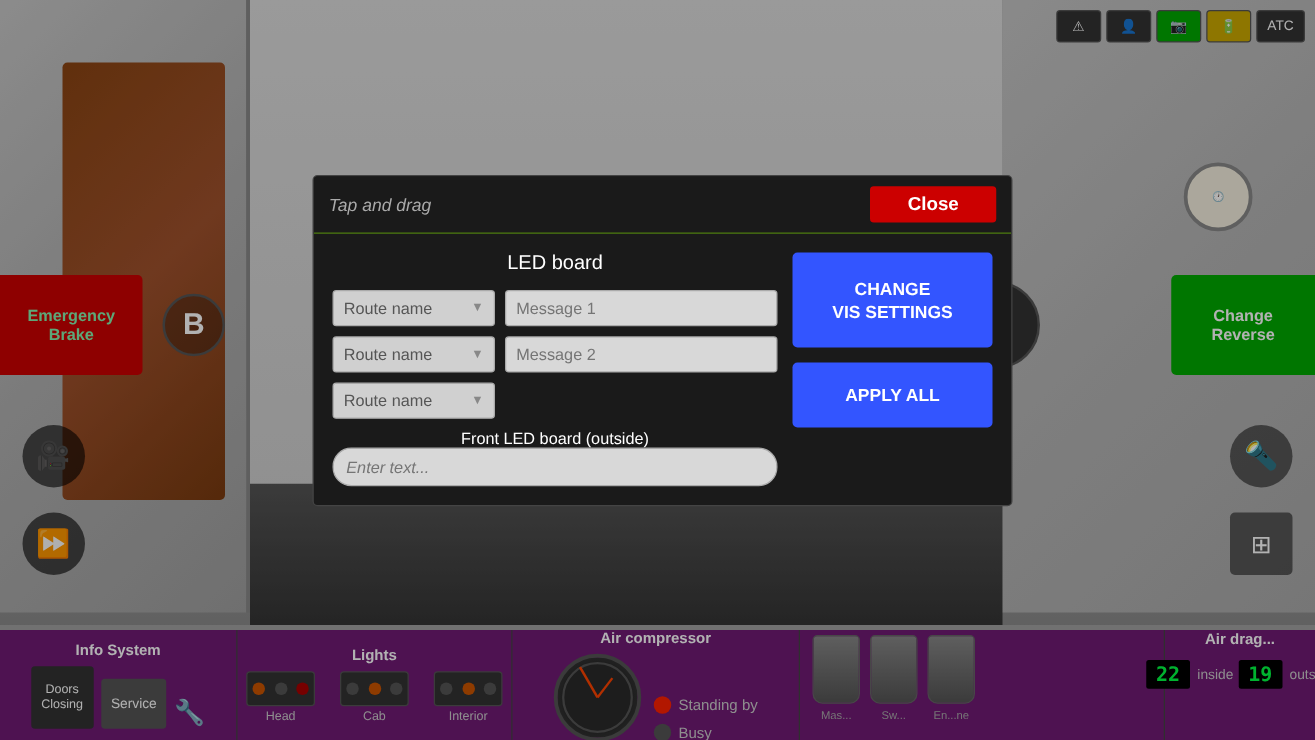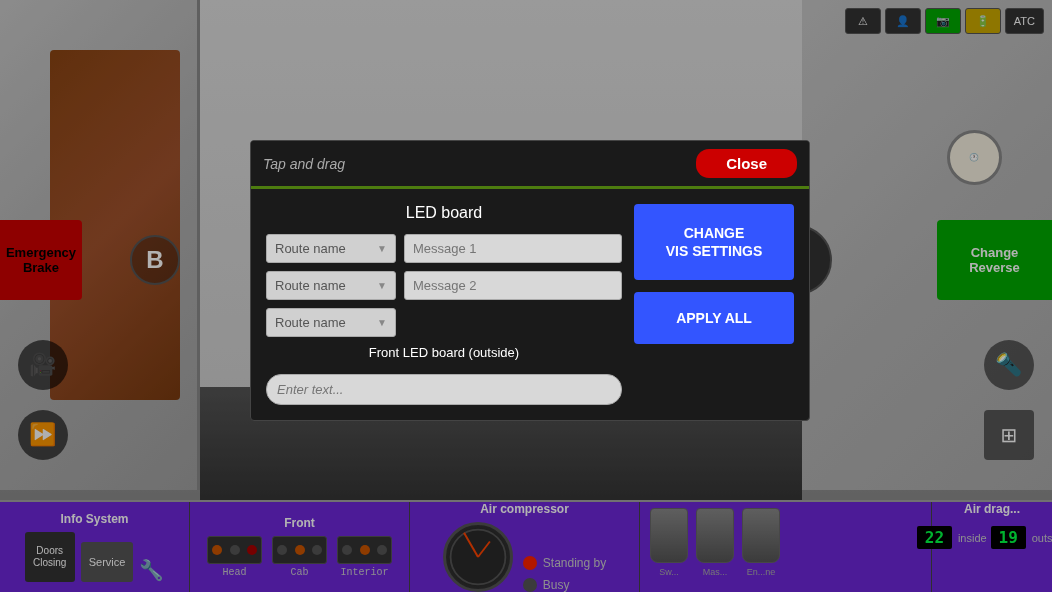--- a/index.html
+++ b/index.html
@@ -80,23 +80,23 @@
       min-width: 36px;
       min-height: 26px;
     }
     .hud-btn.green { background: #00aa00; }
     .hud-btn.yellow { background: #ccaa00; }
 
     
     .emergency-btn {
       position: absolute;
       left: 0; top: 220px;
-      width: 82px; height: 80px;
+      width: 114px; height: 80px;
       background: #cc0000;
-      color: #000000;
+      color: #86efac;
       font-weight: bold;
       font-size: 13px;
       display: flex;
       align-items: center;
       justify-content: center;
       text-align: center;
       z-index: 5;
       border-radius: 0 4px 4px 0;
     }
 
@@ -215,35 +215,35 @@
       overflow: hidden;
     }
 
     
     .modal-header {
       display: flex;
       align-items: center;
       justify-content: space-between;
       padding: 8px 12px;
       background: #1a1a1a;
-      border-bottom: 3px solid #4d7c0f;
+      border-bottom: 1px solid #4d7c0f;
     }
     .modal-drag-label {
       color: #aaa;
       font-style: italic;
       font-size: 14px;
     }
     .modal-close-btn {
       background: #cc0000;
       color: white;
       font-weight: bold;
       font-size: 15px;
       padding: 6px 30px;
       border: none;
-      border-radius: 13px;
+      border-radius: 3px;
       cursor: pointer;
     }
 
     
     .modal-body {
       padding: 15px;
       display: flex;
       gap: 12px;
     }
 
@@ -290,21 +290,21 @@
       font-size: 13px;
       color: #666;
       flex: 1;
     }
 
     .front-led-label {
       color: white;
       font-size: 13px;
       text-align: center;
       margin-top: 8px;
-      margin-bottom: 14px;
+      margin-bottom: 0;
     }
 
     .front-led-input {
       width: 100%;
       background: #d8d8d8;
       border: 1px solid #aaa;
       border-radius: 15px;
       padding: 7px 10px;
       font-size: 13px;
       color: #999;
@@ -339,22 +339,22 @@
       padding: 18px 10px;
       border-radius: 4px;
       cursor: pointer;
     }
 
     
     .bottom-bar {
       position: absolute;
       bottom: 0; left: 0; right: 0;
       height: 92px;
-      background: #6d28d9;
-      border-top: 2px solid #a3a3a3;
+      background: #701a75;
+      border-top: 4px solid #a3a3a3;
       display: flex;
       align-items: stretch;
       z-index: 15;
     }
 
     .bottom-section {
       border-right: 1px solid #444;
       padding: 6px 8px;
       display: flex;
       flex-direction: column;
@@ -409,23 +409,22 @@
       color: white;
       font-size: 20px;
     }
 
     
     .lights-section {
       width: 220px;
     }
     .lights-row {
       display: flex;
-      gap: 10px;
+      gap: 20px;
       align-items: flex-end;
-      font-family: Liberation Mono, monospace;
     }
     .light-group {
       display: flex;
       flex-direction: column;
       align-items: center;
       gap: 3px;
     }
     .light-bar {
       width: 55px;
       height: 28px;
@@ -716,21 +715,21 @@
         <span>Doors<br>Closing</span>
       </div>
       <div class="service-btn">
         <span>Service</span>
       </div>
       <div class="wrench-icon">🔧</div>
     </div>
   </div>
 
   <div class="bottom-section lights-section">
-    <div class="section-title">Front</div>
+    <div class="section-title">Lights</div>
     <div class="lights-row">
       <div class="light-group">
         <div class="light-bar">
           <div class="dot orange"></div>
           <div class="dot gray"></div>
           <div class="dot red-dot"></div>
         </div>
         <span class="light-label">Head</span>
       </div>
       <div class="light-group">
@@ -770,25 +769,25 @@
           <div class="status-dot gray"></div>
           <span class="status-label">Busy</span>
         </div>
       </div>
     </div>
   </div>
 
   <div class="knobs-section">
     <div class="knob-group">
       <div class="knob"></div>
-      <span class="knob-label">Sw...</span>
+      <span class="knob-label">Mas...</span>
     </div>
     <div class="knob-group">
       <div class="knob"></div>
-      <span class="knob-label">Mas...</span>
+      <span class="knob-label">Sw...</span>
     </div>
     <div class="knob-group">
       <div class="knob"></div>
       <span class="knob-label">En...ne</span>
     </div>
   </div>
 
   <div class="aircon-section">
     <div class="section-title">Air drag...</div>
     <div class="aircon-values">

